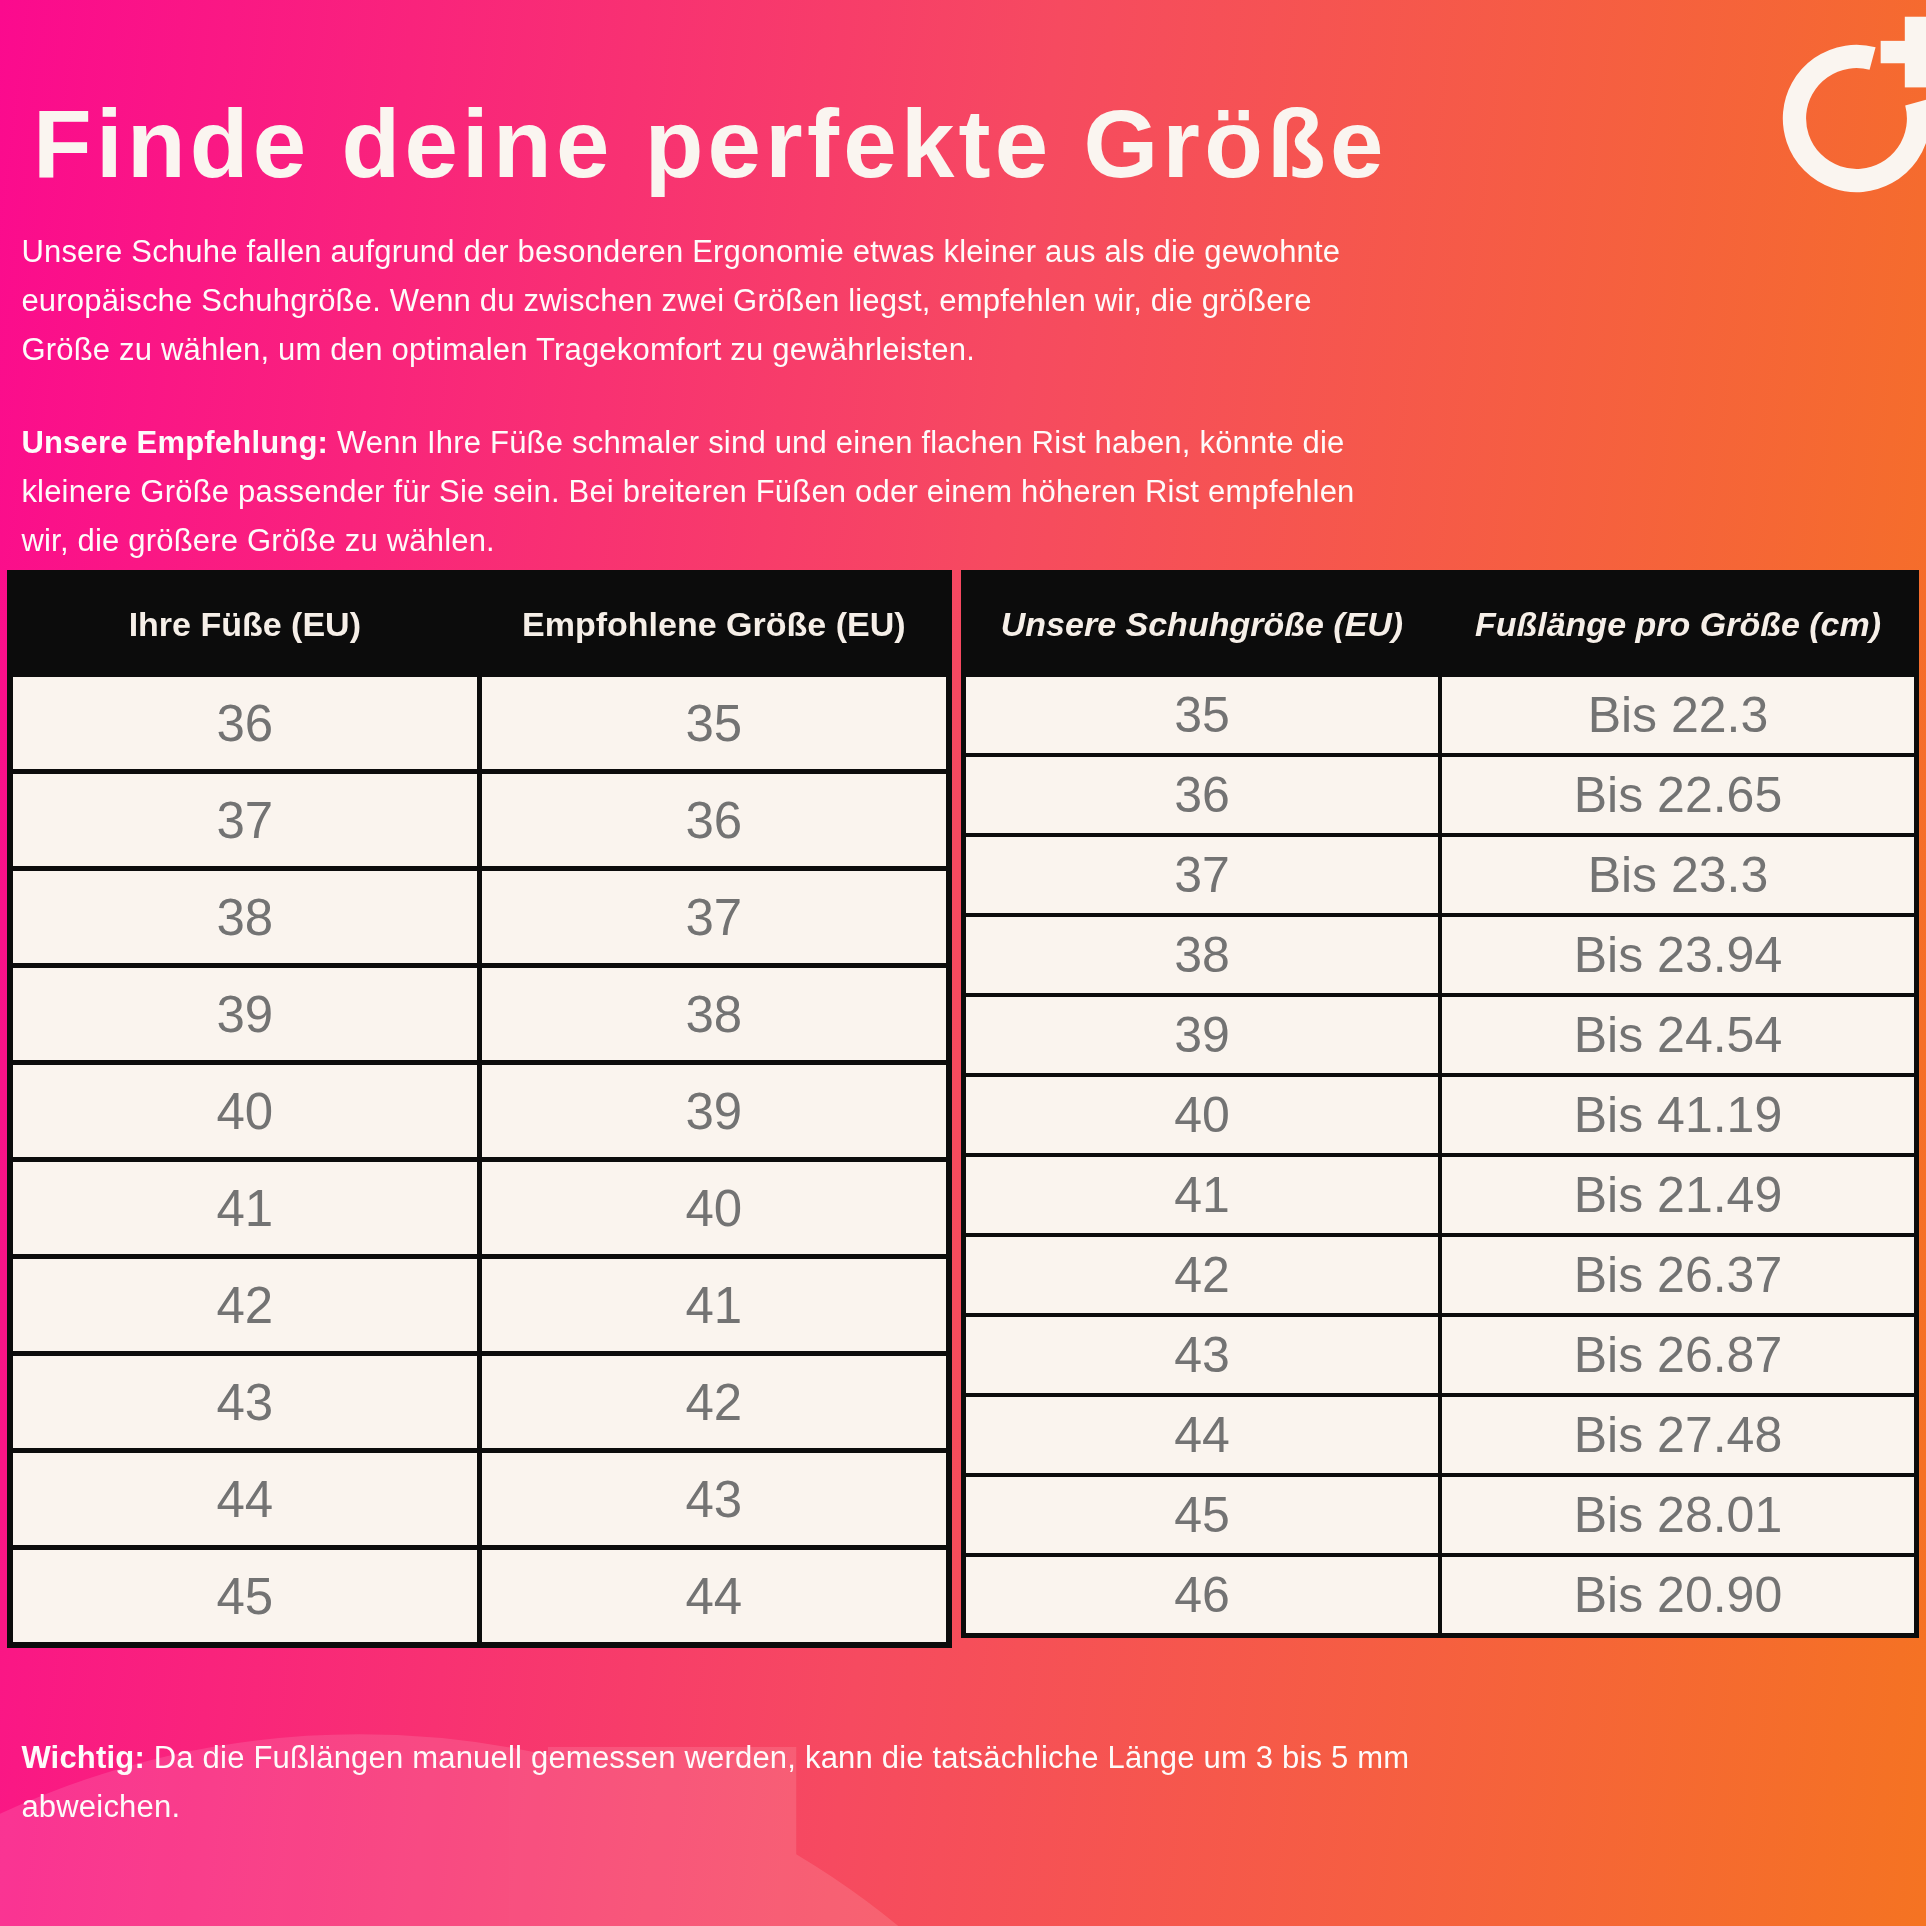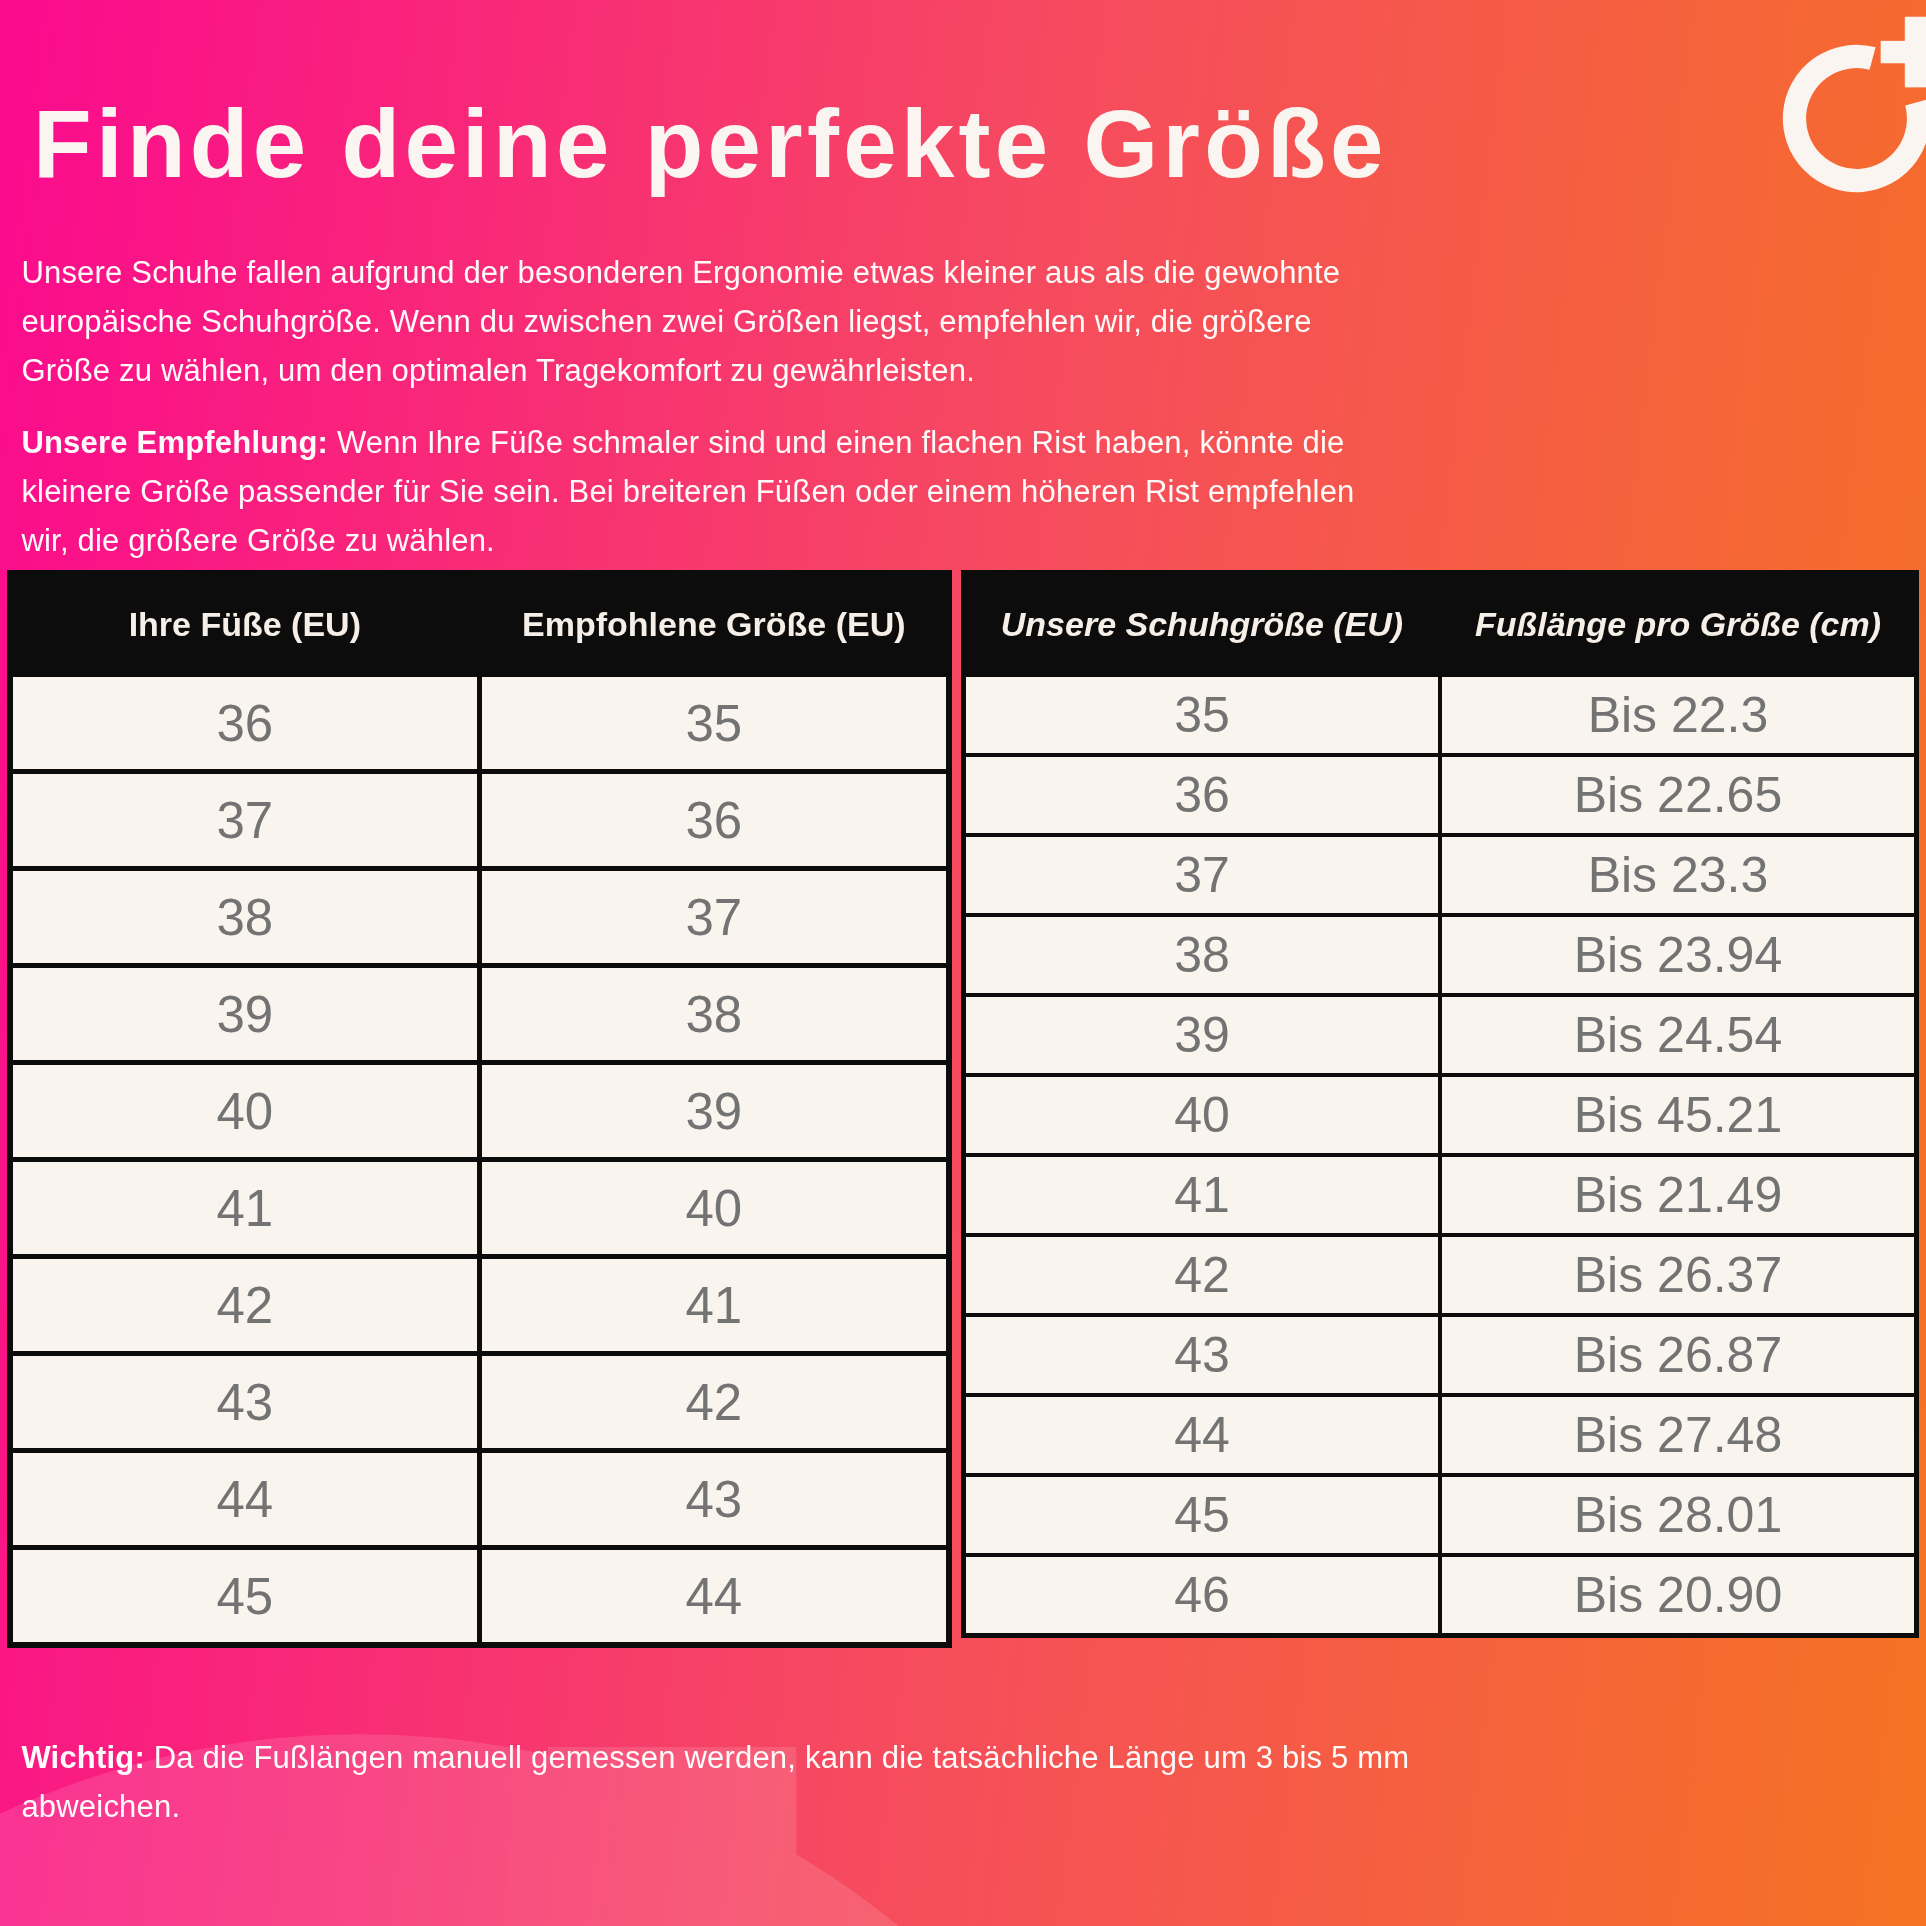--- a/index.html
+++ b/index.html
@@ -21,21 +21,21 @@
   }
   .brand-logo { position:absolute; top:15.4px; right:22px; width:178px; height:181px; }
 
   
   .para {
     position:absolute; left:21.4px; width:1883px;
     font-size:31px; line-height:49px; letter-spacing:0.2px;
     white-space:pre-line; color:#fdfbfa;
   }
   .para strong { font-weight:700; }
-  .intro { top:217px; }
+  .intro { top:196px; }
   .reco  { top:387px; }
   .footer-note { top:1693px;margin-top:40px; }
 
   
   table { border-collapse:collapse; position:absolute; background:#faf4ee; table-layout:fixed; }
   th, td { width:50%; text-align:center; vertical-align:middle; color:#737373; }
   thead th { background:#0c0c0c; color:#f6efe8; font-weight:700; font-size:34px; }
 
   .tbl-left { left:6.8px; top:570px; width:945px; border:6.8px solid #0c0c0c; }
   .tbl-left th { height:94px; border:5.1px solid #0c0c0c; }
@@ -150,21 +150,21 @@
         <tr>
           <td>38</td>
           <td>Bis 23.94</td>
         </tr>
         <tr>
           <td>39</td>
           <td>Bis 24.54</td>
         </tr>
         <tr>
           <td>40</td>
-          <td>Bis 45.21</td>
+          <td>Bis 41.19</td>
         </tr>
         <tr>
           <td>41</td>
           <td>Bis 21.49</td>
         </tr>
         <tr>
           <td>42</td>
           <td>Bis 26.37</td>
         </tr>
         <tr>

